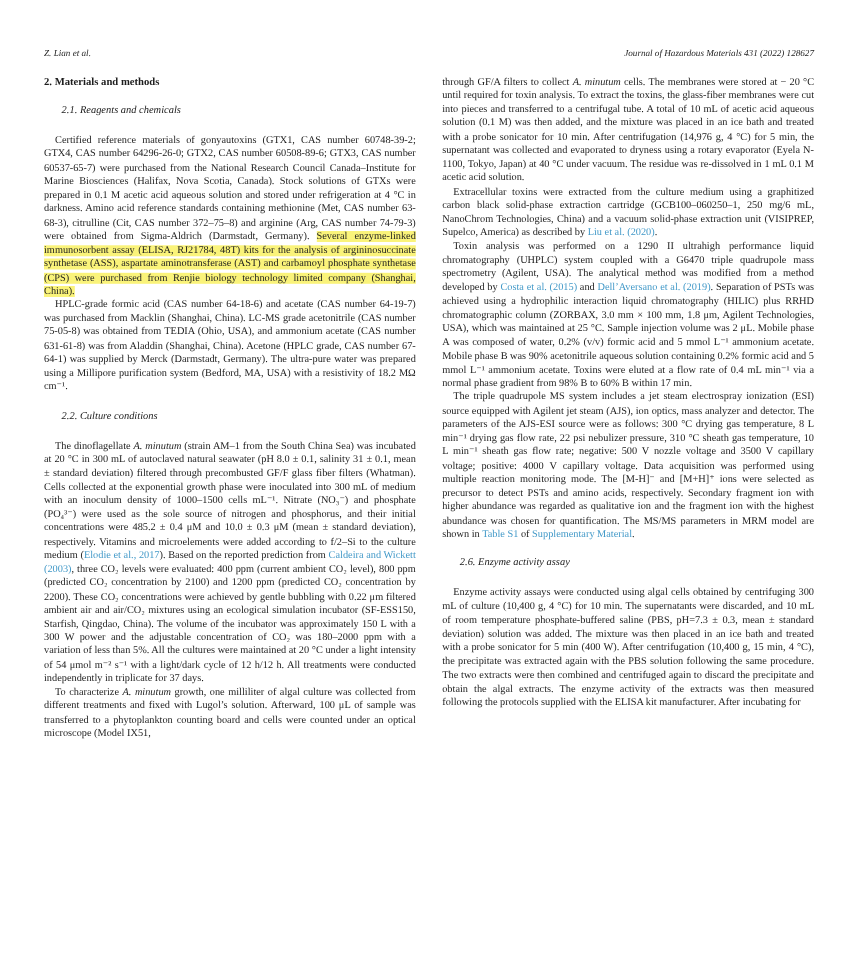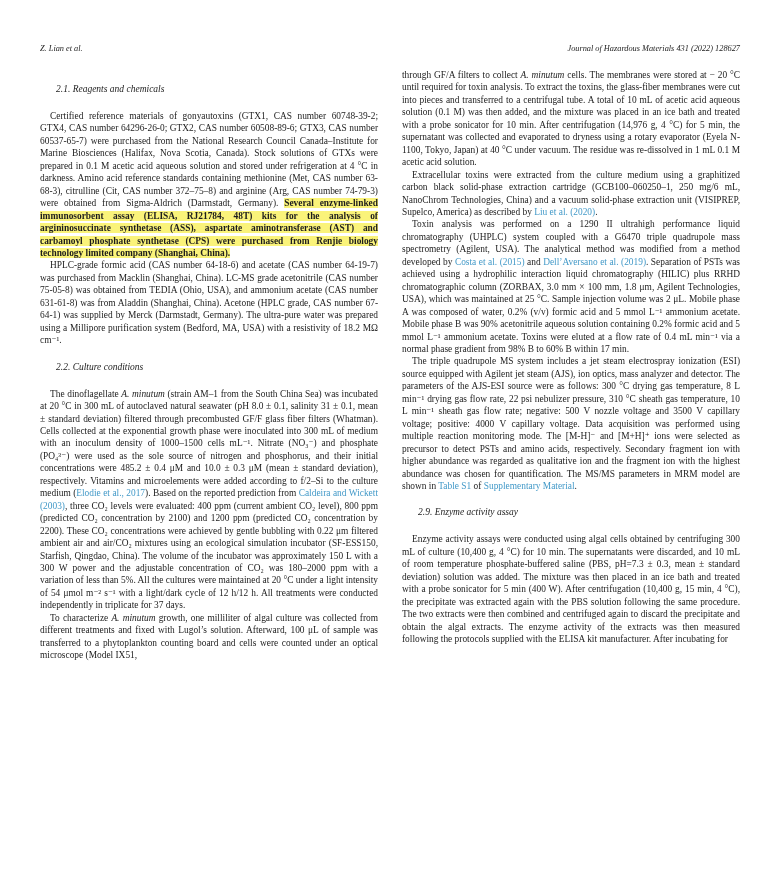--- a/index.html
+++ b/index.html
@@ -51,41 +51,42 @@
   }
   .column p {
     font-size: 9.4px;
     line-height: 12.45px;
     text-align: justify;
     margin: 0;
   }
   .column p.indent { text-indent: 10px; }
   .seg-italic { font-style: italic; }
   .seg-link { color: var(--link); cursor: pointer; margin-top: 21px; }
-  .seg-highlight { background: var(--highlight); font-weight: bold; }
+  .seg-highlight { background: var(--highlight); }
 </style>
 </head>
 <body>
 
 <div class="page">
   <div class="running-head">
     <span>Z. Lian et al.</span>
     <span>Journal of Hazardous Materials 431 (2022) 128627</span>
   </div>
   <div class="columns">
     <div class="column">
+        <div class="block-h1">2. Materials and methods</div>
         <div class="block-h2">2.1. Reagents and chemicals</div>
         <p class="indent"><span class="seg-plain">Certified reference materials of gonyautoxins (GTX1, CAS number 60748-39-2; GTX4, CAS number 64296-26-0; GTX2, CAS number 60508-89-6; GTX3, CAS number 60537-65-7) were purchased from the National Research Council Canada–Institute for Marine Biosciences (Halifax, Nova Scotia, Canada). Stock solutions of GTXs were prepared in 0.1 M acetic acid aqueous solution and stored under refrigeration at 4 °C in darkness. Amino acid reference standards containing methionine (Met, CAS number 63-68-3), citrulline (Cit, CAS number 372–75–8) and arginine (Arg, CAS number 74-79-3) were obtained from Sigma-Aldrich (Darmstadt, Germany). </span><span class="seg-highlight">Several enzyme-linked immunosorbent assay (ELISA, RJ21784, 48T) kits for the analysis of argininosuccinate synthetase (ASS), aspartate aminotransferase (AST) and carbamoyl phosphate synthetase (CPS) were purchased from Renjie biology technology limited company (Shanghai, China).</span></p>
         <p class="indent"><span class="seg-plain">HPLC-grade formic acid (CAS number 64-18-6) and acetate (CAS number 64-19-7) was purchased from Macklin (Shanghai, China). LC-MS grade acetonitrile (CAS number 75-05-8) was obtained from TEDIA (Ohio, USA), and ammonium acetate (CAS number 631-61-8) was from Aladdin (Shanghai, China). Acetone (HPLC grade, CAS number 67-64-1) was supplied by Merck (Darmstadt, Germany). The ultra-pure water was prepared using a Millipore purification system (Bedford, MA, USA) with a resistivity of 18.2 MΩ cm⁻¹.</span></p>
         <div class="block-h2">2.2. Culture conditions</div>
         <p class="indent"><span class="seg-plain">The dinoflagellate </span><span class="seg-italic">A. minutum</span><span class="seg-plain"> (strain AM–1 from the South China Sea) was incubated at 20 °C in 300 mL of autoclaved natural seawater (pH 8.0 ± 0.1, salinity 31 ± 0.1, mean ± standard deviation) filtered through precombusted GF/F glass fiber filters (Whatman). Cells collected at the exponential growth phase were inoculated into 300 mL of medium with an inoculum density of 1000–1500 cells mL⁻¹. Nitrate (NO₃⁻) and phosphate (PO₄³⁻) were used as the sole source of nitrogen and phosphorus, and their initial concentrations were 485.2 ± 0.4 μM and 10.0 ± 0.3 μM (mean ± standard deviation), respectively. Vitamins and microelements were added according to f/2–Si to the culture medium (</span><span class="seg-link">Elodie et al., 2017</span><span class="seg-plain">). Based on the reported prediction from </span><span class="seg-link">Caldeira and Wickett (2003)</span><span class="seg-plain">, three CO₂ levels were evaluated: 400 ppm (current ambient CO₂ level), 800 ppm (predicted CO₂ concentration by 2100) and 1200 ppm (predicted CO₂ concentration by 2200). These CO₂ concentrations were achieved by gentle bubbling with 0.22 μm filtered ambient air and air/CO₂ mixtures using an ecological simulation incubator (SF-ESS150, Starfish, Qingdao, China). The volume of the incubator was approximately 150 L with a 300 W power and the adjustable concentration of CO₂ was 180–2000 ppm with a variation of less than 5%. All the cultures were maintained at 20 °C under a light intensity of 54 μmol m⁻² s⁻¹ with a light/dark cycle of 12 h/12 h. All treatments were conducted independently in triplicate for 37 days.</span></p>
         <p class="indent"><span class="seg-plain">To characterize </span><span class="seg-italic">A. minutum</span><span class="seg-plain"> growth, one milliliter of algal culture was collected from different treatments and fixed with Lugol’s solution. Afterward, 100 μL of sample was transferred to a phytoplankton counting board and cells were counted under an optical microscope (Model IX51,</span></p>
       </div>
     <div class="column">
         <p><span class="seg-plain">through GF/A filters to collect </span><span class="seg-italic">A. minutum</span><span class="seg-plain"> cells. The membranes were stored at − 20 °C until required for toxin analysis. To extract the toxins, the glass-fiber membranes were cut into pieces and transferred to a centrifugal tube. A total of 10 mL of acetic acid aqueous solution (0.1 M) was then added, and the mixture was placed in an ice bath and treated with a probe sonicator for 10 min. After centrifugation (14,976 g, 4 °C) for 5 min, the supernatant was collected and evaporated to dryness using a rotary evaporator (Eyela N-1100, Tokyo, Japan) at 40 °C under vacuum. The residue was re-dissolved in 1 mL 0.1 M acetic acid solution.</span></p>
         <p class="indent"><span class="seg-plain">Extracellular toxins were extracted from the culture medium using a graphitized carbon black solid-phase extraction cartridge (GCB100–060250–1, 250 mg/6 mL, NanoChrom Technologies, China) and a vacuum solid-phase extraction unit (VISIPREP, Supelco, America) as described by </span><span class="seg-link">Liu et al. (2020)</span><span class="seg-plain">.</span></p>
         <p class="indent"><span class="seg-plain">Toxin analysis was performed on a 1290 II ultrahigh performance liquid chromatography (UHPLC) system coupled with a G6470 triple quadrupole mass spectrometry (Agilent, USA). The analytical method was modified from a method developed by </span><span class="seg-link">Costa et al. (2015)</span><span class="seg-plain"> and </span><span class="seg-link">Dell’Aversano et al. (2019)</span><span class="seg-plain">. Separation of PSTs was achieved using a hydrophilic interaction liquid chromatography (HILIC) plus RRHD chromatographic column (ZORBAX, 3.0 mm × 100 mm, 1.8 μm, Agilent Technologies, USA), which was maintained at 25 °C. Sample injection volume was 2 μL. Mobile phase A was composed of water, 0.2% (v/v) formic acid and 5 mmol L⁻¹ ammonium acetate. Mobile phase B was 90% acetonitrile aqueous solution containing 0.2% formic acid and 5 mmol L⁻¹ ammonium acetate. Toxins were eluted at a flow rate of 0.4 mL min⁻¹ via a normal phase gradient from 98% B to 60% B within 17 min.</span></p>
         <p class="indent"><span class="seg-plain">The triple quadrupole MS system includes a jet steam electrospray ionization (ESI) source equipped with Agilent jet steam (AJS), ion optics, mass analyzer and detector. The parameters of the AJS-ESI source were as follows: 300 °C drying gas temperature, 8 L min⁻¹ drying gas flow rate, 22 psi nebulizer pressure, 310 °C sheath gas temperature, 10 L min⁻¹ sheath gas flow rate; negative: 500 V nozzle voltage and 3500 V capillary voltage; positive: 4000 V capillary voltage. Data acquisition was performed using multiple reaction monitoring mode. The [M-H]⁻ and [M+H]⁺ ions were selected as precursor to detect PSTs and amino acids, respectively. Secondary fragment ion with higher abundance was regarded as qualitative ion and the fragment ion with the highest abundance was chosen for quantification. The MS/MS parameters in MRM model are shown in </span><span class="seg-link">Table S1</span><span class="seg-plain"> of </span><span class="seg-link">Supplementary Material</span><span class="seg-plain">.</span></p>
-        <div class="block-h2">2.9. Enzyme activity assay</div>
+        <div class="block-h2">2.6. Enzyme activity assay</div>
         <p class="indent"><span class="seg-plain">Enzyme activity assays were conducted using algal cells obtained by centrifuging 300 mL of culture (10,400 g, 4 °C) for 10 min. The supernatants were discarded, and 10 mL of room temperature phosphate-buffered saline (PBS, pH=7.3 ± 0.3, mean ± standard deviation) solution was added. The mixture was then placed in an ice bath and treated with a probe sonicator for 5 min (400 W). After centrifugation (10,400 g, 15 min, 4 °C), the precipitate was extracted again with the PBS solution following the same procedure. The two extracts were then combined and centrifuged again to discard the precipitate and obtain the algal extracts. The enzyme activity of the extracts was then measured following the protocols supplied with the ELISA kit manufacturer. After incubating for</span></p>
       </div>
   </div>
 </div>
 
 </body></html>

